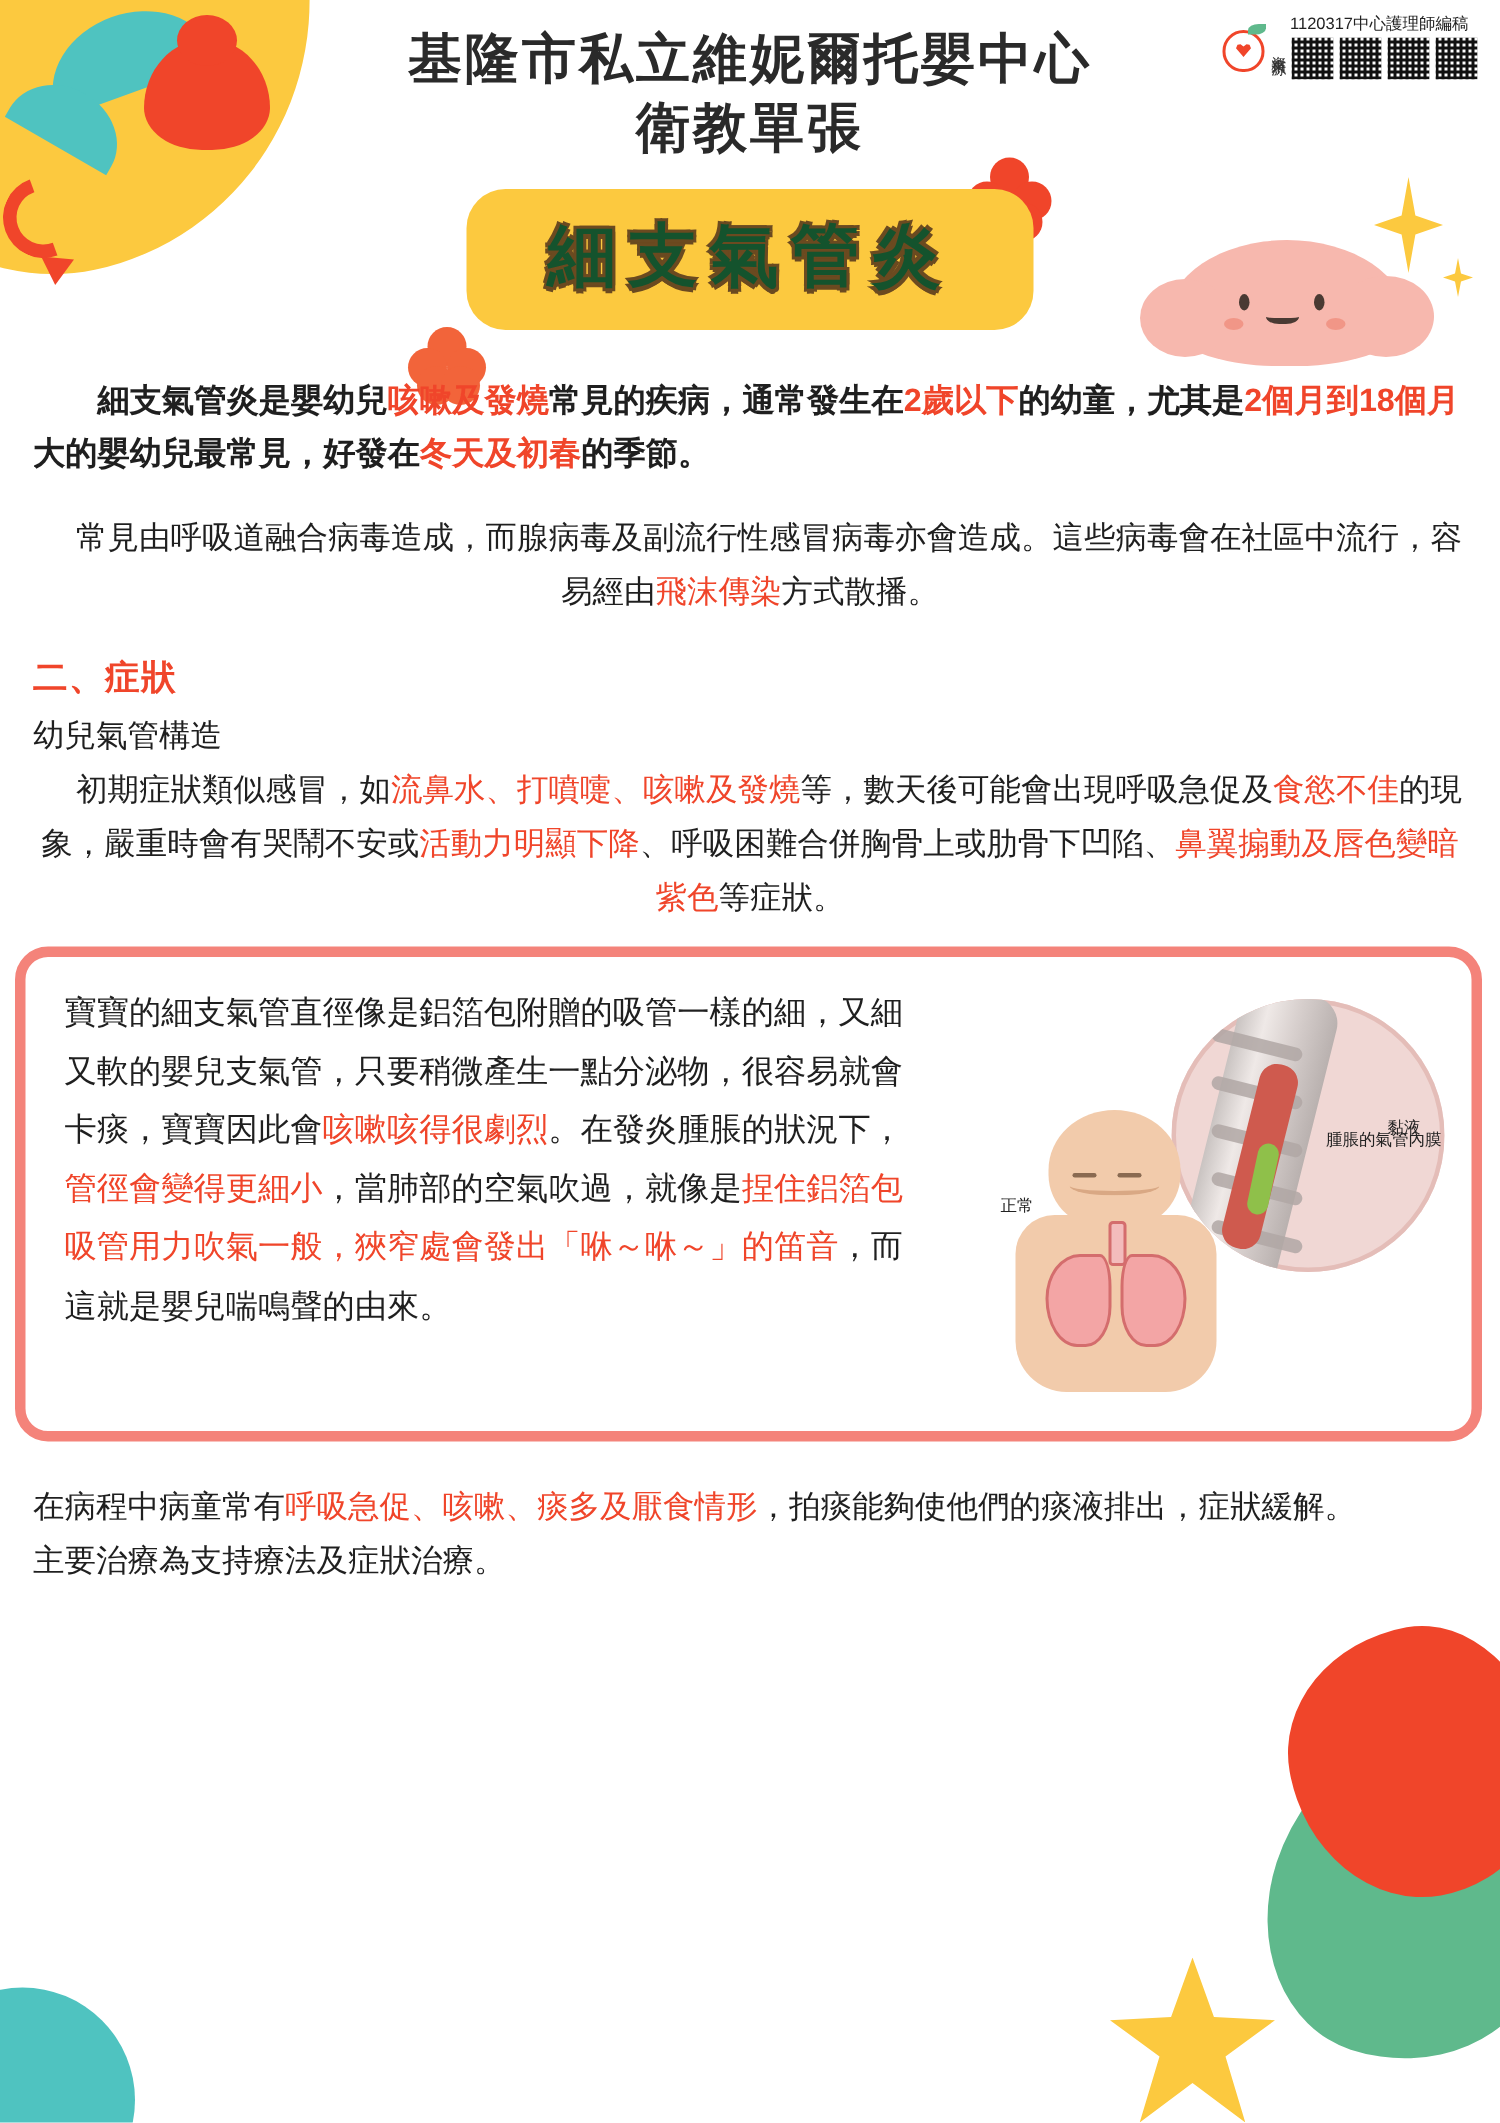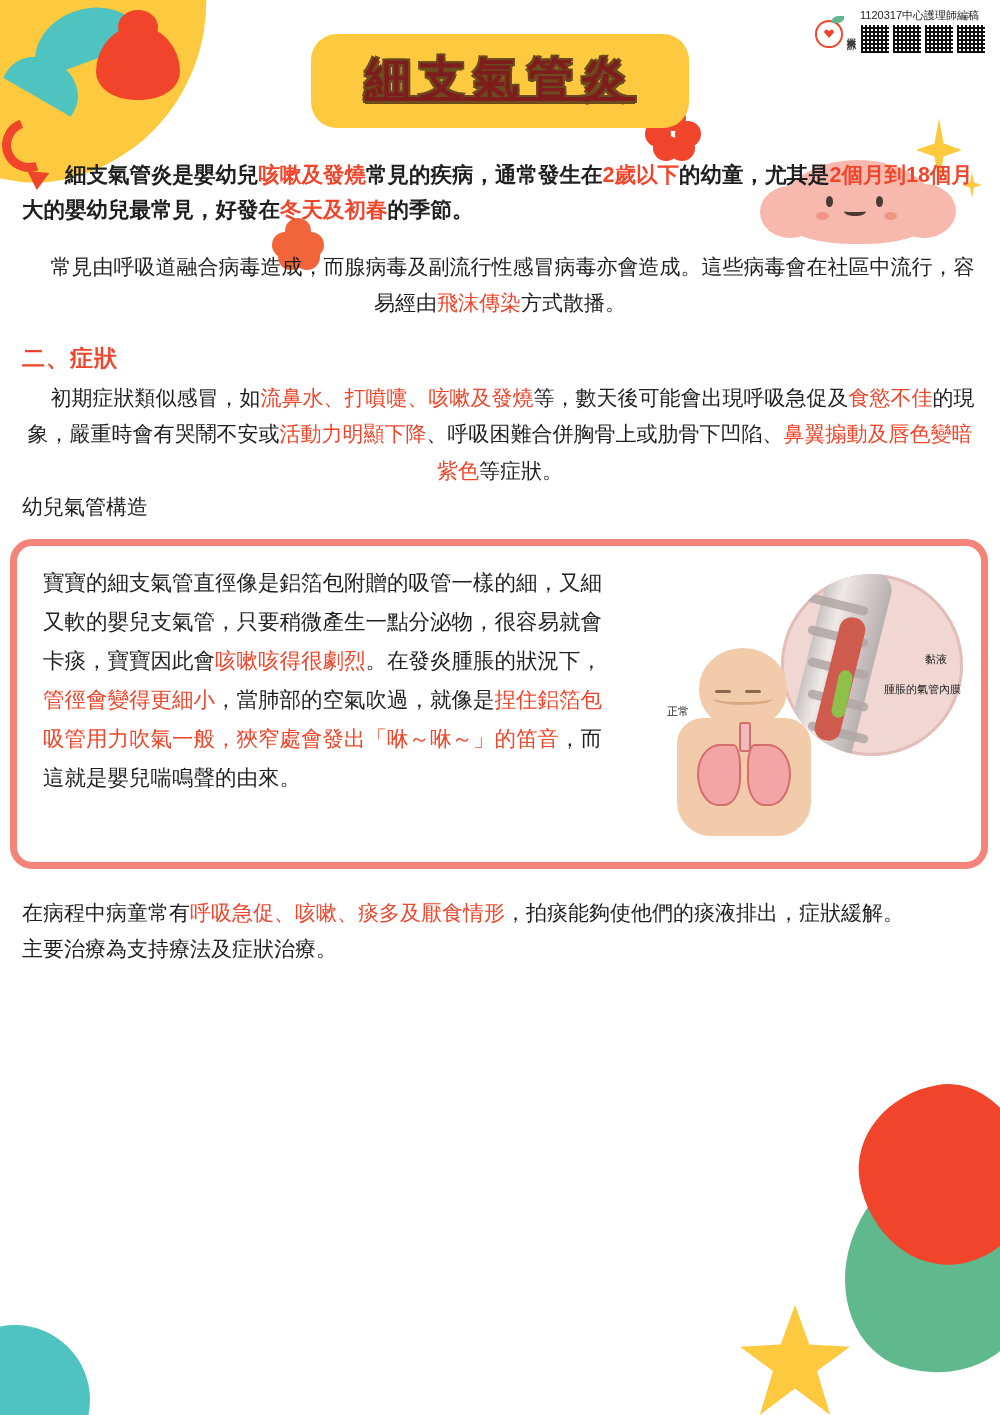--- a/index.html
+++ b/index.html
@@ -238,28 +238,27 @@
   .title-banner {
     background: #fcc93f;
     border-radius: 26px;
     padding: 14px 54px 18px;
     position: relative;
   }
   .title-banner h2 {
     margin: 0;
     font-size: 46px;
     font-weight: bold;
-    color: #7f1d1d;
+    color: #14532d;
     letter-spacing: 8px;
     text-shadow:
       -2px -2px 0 #6b4a20, 2px -2px 0 #6b4a20,
       -2px  2px 0 #6b4a20, 2px  2px 0 #6b4a20,
        0px  3px 0 #6b4a20;
     font-family: "DejaVu Sans", sans-serif;
-    text-decoration: underline;
   }
 
   
   .content {
     position: relative; z-index: 4;
     padding: 0 22px;
     margin-top: 30px;
   }
   .intro {
     font-size: 21.5px;
@@ -365,21 +364,21 @@
   .zoom-circle .mucus {
     position: absolute; left: 54px; top: 96px; width: 14px; height: 48px;
     background: #8fc04a; border-radius: 8px; transform: rotate(12deg);
   }
   .fig-label {
     position: absolute;
     font-size: 11px; color: #222;
     white-space: nowrap;
   }
   .fig-label.mucus-lbl { right: 18px; top: 88px; }
-  .fig-label.swollen-lbl { right: 4px; top: 118px; }
+  .fig-label.swollen-lbl { right: 4px; top: 96px; }
   .fig-label.normal-lbl { left: 2px; top: 140px; }
 
   
   .bottom { margin-top: 26px; }
 
   .footer-space { height: 60px; }
 </style>
 </head>
 <body>
 
@@ -432,20 +431,24 @@
     <div class="eye r"></div>
     <div class="smile"></div>
 </div>
 
 <div class="deco" id="br-green"></div>
 <div class="deco" id="br-red"></div>
 <div class="deco" id="br-star"></div>
 <div class="deco" id="bl-teal"></div>
 
 <div class="header">
+  <h1>
+    <span>基隆市私立維妮爾托嬰中心</span>
+    <span class="line2">衛教單張</span>
+  </h1>
 
   <div class="source-box">
     <div class="apple-icon">
       <div class="body"></div>
         <div class="leaf"></div>
         <div class="heart"></div>
     </div>
     <div class="src-label">資料來源</div>
     <div class="src-right">
       <div class="src-caption">1120317中心護理師編稿</div>
@@ -469,24 +472,24 @@
 
   <p class="intro">
     <span>細支氣管炎是嬰幼兒</span><span class="hl">咳嗽及發燒</span><span>常見的疾病，通常發生在</span><span class="hl">2歲以下</span><span>的幼童，尤其是</span><span class="hl">2個月到18個月</span><span>大的嬰幼兒最常見，好發在</span><span class="hl">冬天及初春</span><span>的季節。</span>
   </p>
 
   <p class="para indent">
     <span>常見由呼吸道融合病毒造成，而腺病毒及副流行性感冒病毒亦會造成。這些病毒會在社區中流行，容易經由</span><span class="hl">飛沫傳染</span><span>方式散播。</span>
   </p>
 
   <h3 class="section">二、症狀</h3>
+  <p class="para">幼兒氣管構造</p>
   <p class="para indent">
     <span>初期症狀類似感冒，如</span><span class="hl">流鼻水、打噴嚏、咳嗽及發燒</span><span>等，數天後可能會出現呼吸急促及</span><span class="hl">食慾不佳</span><span>的現象，嚴重時會有哭鬧不安或</span><span class="hl">活動力明顯下降</span><span>、呼吸困難合併胸骨上或肋骨下凹陷、</span><span class="hl">鼻翼搧動及唇色變暗紫色</span><span>等症狀。</span>
   </p>
-  <p class="para">幼兒氣管構造</p>
 </div>
 
 <div class="card">
   <div class="card-text">
     <span>寶寶的細支氣管直徑像是鋁箔包附贈的吸管一樣的細，又細又軟的嬰兒支氣管，只要稍微產生一點分泌物，很容易就會卡痰，寶寶因此會</span><span class="hl">咳嗽咳得很劇烈</span><span>。在發炎腫脹的狀況下，</span><span class="hl">管徑會變得更細小</span><span>，當肺部的空氣吹過，就像是</span><span class="hl">捏住鋁箔包吸管用力吹氣一般，狹窄處會發出「咻～咻～」的笛音</span><span>，而這就是嬰兒喘鳴聲的由來。</span>
   </div>
 
   <div class="card-figure">
     <div class="zoom-circle">
       <div class="tube"></div>

